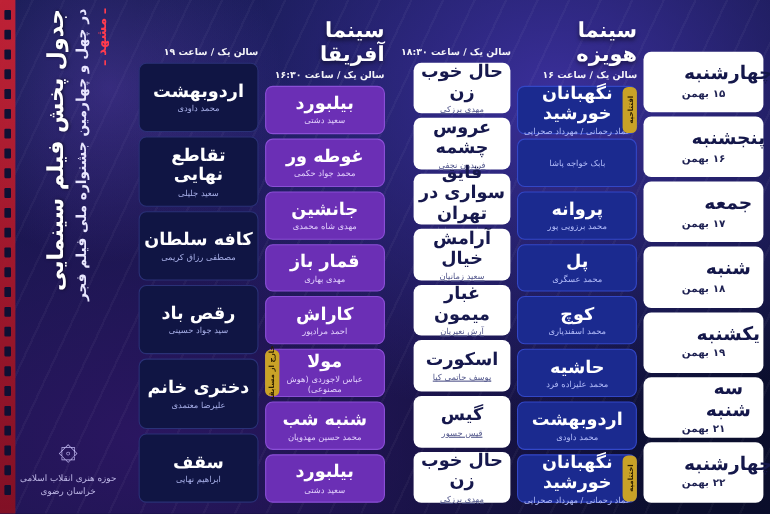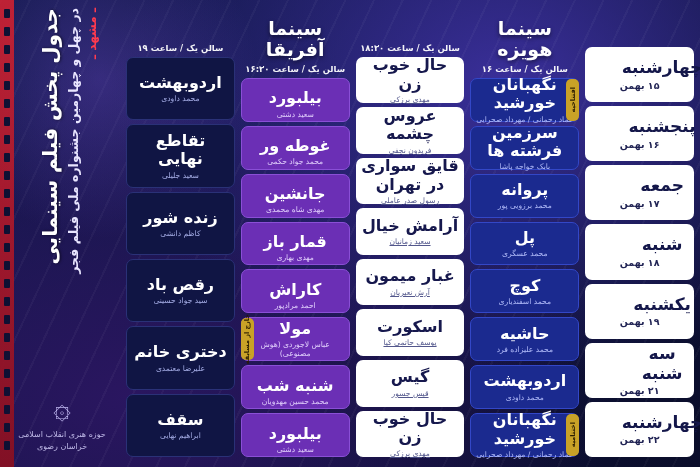--- a/index.html
+++ b/index.html
@@ -76,21 +76,21 @@
 
   
   .grid{
     position:absolute;top:18px;left:126px;right:6px;bottom:10px;
     display:flex;flex-direction:row;gap:6px;
   }
   .col{
     flex:1 1 0;display:flex;flex-direction:column;min-width:0;
   }
   .col-head{
-    text-align:center;color:#fff;
+    text-align:right;color:#fff;
     margin-bottom:4px;
   }
   .col-title{
     font-size:19px;font-weight:bold;line-height:1.1;letter-spacing:0.5px;
     text-shadow:0 2px 4px rgba(0,0,0,.5);
   }
   .col-sub{
     font-size:8.5px;font-weight:bold;margin-top:4px;color:#fff;opacity:.95;
   }
   .col-head.spacer .col-title{visibility:hidden;}
@@ -114,25 +114,25 @@
     background:#ffffff;color:#14174a;
   }
   .col-date .cell .film{font-size:17px;color:#14174a;margin-left:45px;}
   .col-date .cell .dir{font-size:9.5px;color:#14174a;font-weight:bold;}
 
   
   .col-blue .cell{background:#1b2a8f;color:#fff;border:1px solid #3347c7;}
   .col-blue .cell .dir{color:#b9c3ff;}
 
   
-  .col-white .cell{background:#ffffff;color:#16184d;}
+  .col-white .cell{background:#ffffff;color:#16184d;margin-left:20px;}
   .col-white .cell .dir{color:#4a4f86;text-decoration:underline;}
 
   
-  .col-purple .cell{background:#6b2fb5;color:#fff;border:1px solid #8a4fd6;justify-content:flex-end;}
+  .col-purple .cell{background:#6b2fb5;color:#fff;border:1px solid #8a4fd6;}
   .col-purple .cell .dir{color:#e6d6ff;}
 
   
   .col-navy .cell{background:#101544;color:#fff;border:1px solid #2a3177;}
   .col-navy .cell .dir{color:#aeb6ef;}
 
   
   .tag{
     position:absolute;top:0;bottom:0;width:13px;
     display:flex;align-items:center;justify-content:center;
@@ -237,21 +237,20 @@
         </div>
         <div class="cells">
           <div class="cell">
             <div class="film">نگهبانان خورشید</div>
             <div class="dir">عماد رحمانی / مهرداد صحرایی</div>
             <div class="tag right">
               <span>افتتاحیه</span>
             </div>
           </div>
           <div class="cell">
-            <div class="film">سرزمین فرشته ها</div>
             <div class="dir">بابک خواجه پاشا</div>
           </div>
           <div class="cell">
             <div class="film">پروانه</div>
             <div class="dir">محمد برزویی پور</div>
           </div>
           <div class="cell">
             <div class="film">پل</div>
             <div class="dir">محمد عسگری</div>
           </div>
@@ -367,22 +366,22 @@
         <div class="cells">
           <div class="cell">
             <div class="film">اردوبهشت</div>
             <div class="dir">محمد داودی</div>
           </div>
           <div class="cell">
             <div class="film">تقاطع نهایی</div>
             <div class="dir">سعید جلیلی</div>
           </div>
           <div class="cell">
-            <div class="film">زنده شور</div>
-            <div class="dir">کاظم دانشی</div>
+            <div class="film">کافه سلطان</div>
+            <div class="dir">مصطفی رزاق کریمی</div>
           </div>
           <div class="cell">
             <div class="film">رقص باد</div>
             <div class="dir">سید جواد حسینی</div>
           </div>
           <div class="cell">
             <div class="film">دختری خانم</div>
             <div class="dir">علیرضا معتمدی</div>
           </div>
           <div class="cell">

